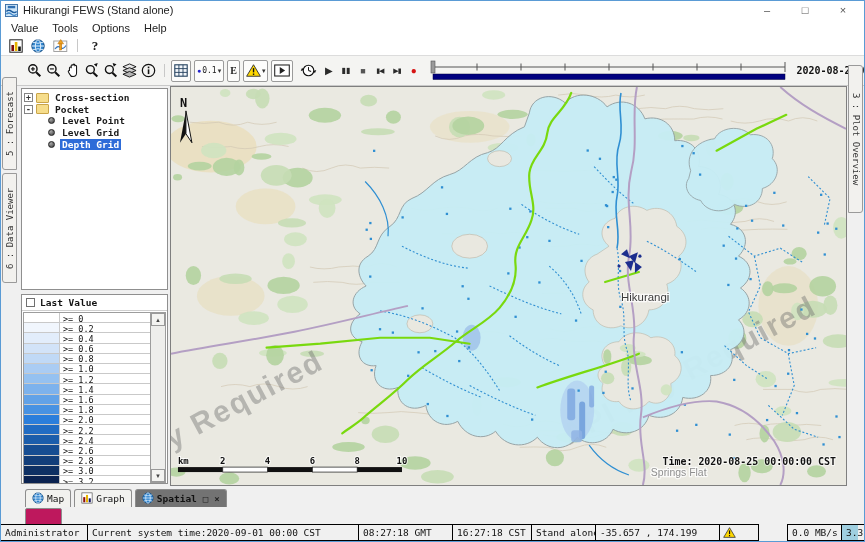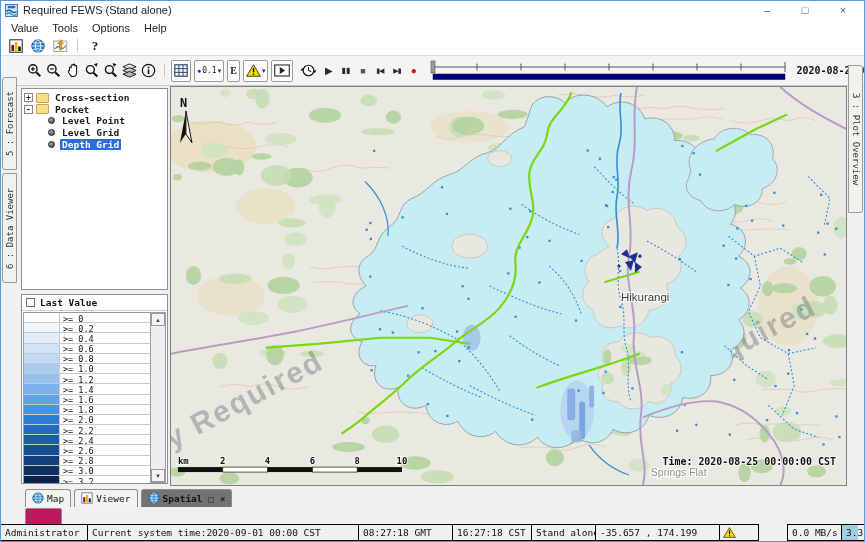--- a/index.html
+++ b/index.html
@@ -95,21 +95,21 @@
 
 <div class="window">
 
   <div class="titlebar">
     <svg class="app-icon" viewBox="0 0 14 14">
       <rect x="0.5" y="0.5" width="13" height="13" fill="#cfe6f8" stroke="#3a6ea5" stroke-width="1"></rect>
       <path d="M1.5,8 Q4,5.5 7,8 T12.5,8" fill="none" stroke="#1c5c9e" stroke-width="1.6"></path>
       <path d="M1.5,11 Q4,8.5 7,11 T12.5,11" fill="none" stroke="#3f86c8" stroke-width="1.4"></path>
       <rect x="3" y="2" width="8" height="2.6" fill="#2f6fb2"></rect>
     </svg>
-    <span class="title-text">Required FEWS  (Stand alone)</span>
+    <span class="title-text">Hikurangi FEWS  (Stand alone)</span>
     <div class="win-controls">
       <span class="win-btn">–</span>
       <span class="win-btn">□</span>
       <span class="win-btn">×</span>
     </div>
   </div>
 
   <div class="menubar" id="menu-bar">
       <span class="menu-item">Value</span>
       <span class="menu-item">Tools</span>
@@ -712,21 +712,21 @@
   </svg></span>
     <span class="btab-label">Map</span>
   </div>
       <div class="btab">
     <span class="btab-ico"><svg width="12" height="12" viewBox="0 0 14 14">
     <rect x="1" y="1" width="12" height="12" fill="#fff" stroke="#555" stroke-width="0.8"></rect>
     <rect x="2.6" y="6" width="2.4" height="6" fill="#8b0d0d"></rect>
     <rect x="5.8" y="3.4" width="2.4" height="8.6" fill="#e8b400"></rect>
     <rect x="9" y="7.4" width="2.4" height="4.6" fill="#14145e"></rect>
   </svg></span>
-    <span class="btab-label">Viewer</span>
+    <span class="btab-label">Graph</span>
   </div>
       <div class="btab active">
     <span class="btab-ico"><svg width="12" height="12" viewBox="0 0 14 14">
     <circle cx="7" cy="7" r="6" fill="#2f83cc" stroke="#164f86" stroke-width="1"></circle>
     <ellipse cx="7" cy="7" rx="2.6" ry="6" fill="none" stroke="#dff0ff" stroke-width="0.9"></ellipse>
     <line x1="1" y1="7" x2="13" y2="7" stroke="#dff0ff" stroke-width="0.9"></line>
     <path d="M2,3.4 Q7,5.4 12,3.4" fill="none" stroke="#dff0ff" stroke-width="0.8"></path>
     <path d="M2,10.6 Q7,8.6 12,10.6" fill="none" stroke="#dff0ff" stroke-width="0.8"></path>
   </svg></span>
     <span class="btab-label">Spatial</span>

